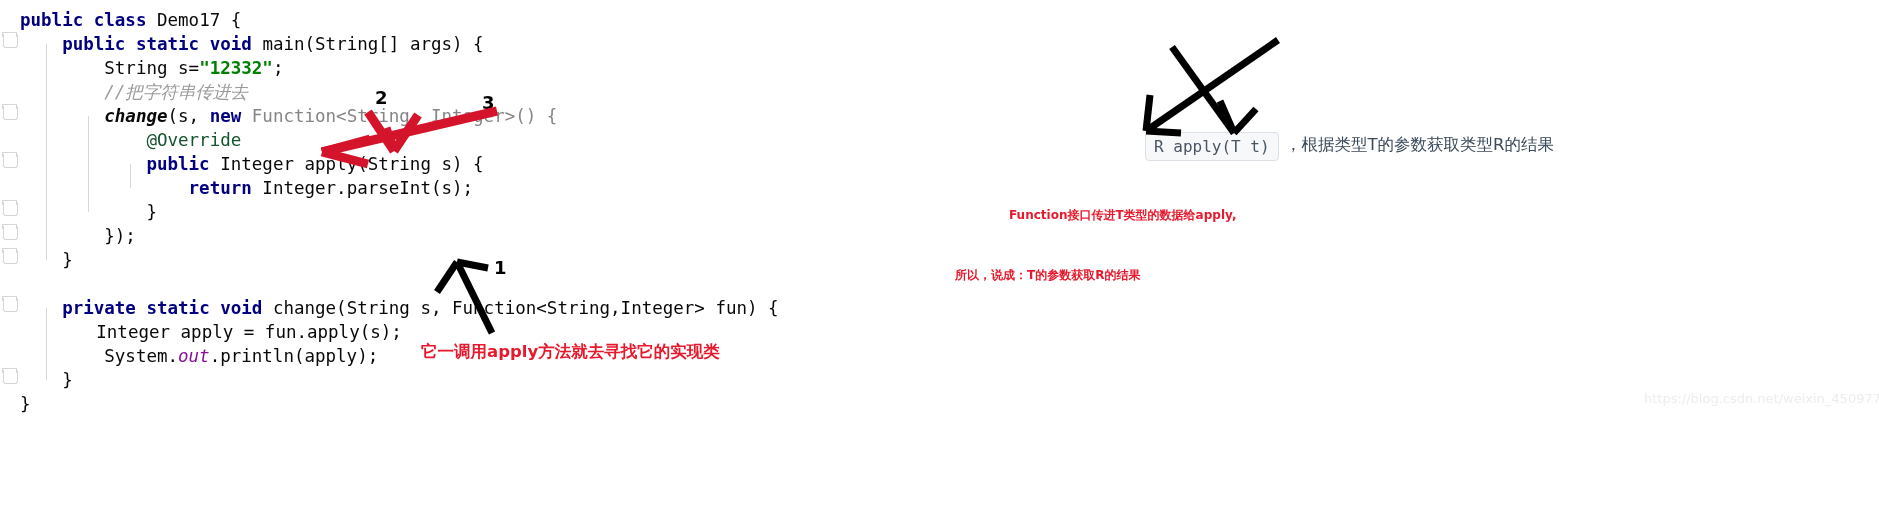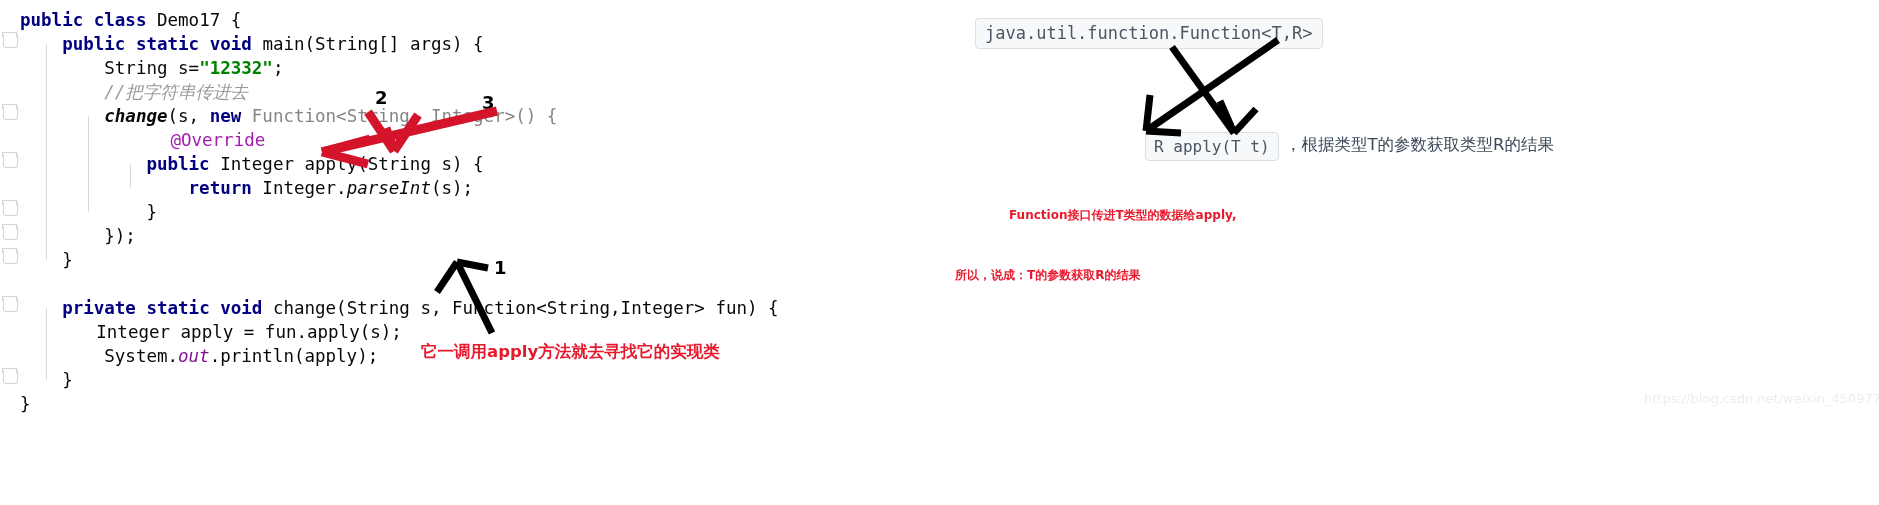--- a/index.html
+++ b/index.html
@@ -24,22 +24,22 @@
     font-family:"DejaVu Sans Mono", monospace;
     font-size:17.5px;
     color:#080808;
     letter-spacing:0px;
   }
   .kw{color:#000080;font-weight:bold;}
   .plain{color:#080808;}
   .str{color:#008000;font-weight:bold;}
   .cmt{color:#9a9a9a;font-style:italic;}
   .gray{color:#858585;}
-  .anno{color:#a21caf;margin-left:24px;}
-  .mth{color:#080808;font-style:italic;}
+  .anno{color:#14532d;}
+  .mth{color:#080808;}
   .fld{color:#871094;font-style:italic;}
   .mthdecl{color:#080808;font-style:italic;font-weight:bold;}
 
   
   .fold{
     position:absolute;left:3px;width:13px;height:13px;
     border:1.6px solid #d6d6d6;
     border-top:none;
     border-radius:0 0 3px 3px;
   }
@@ -154,21 +154,20 @@
         <div class="code-line" style="top: 248px; left: 20px;"><span class="plain">    }</span></div>
         <div class="code-line" style="top: 272px; left: 20px;"><span class="plain"></span></div>
         <div class="code-line" style="top: 296px; left: 20px;"><span class="plain">    </span><span class="kw">private </span><span class="kw">static </span><span class="kw">void </span><span class="plain">change(String s, Function&lt;String,Integer&gt; fun) {</span></div>
         <div class="code-line" style="top: 320px; left: 12px;"><span class="plain">        Integer apply = fun.apply(s);</span></div>
         <div class="code-line" style="top: 344px; left: 20px;"><span class="plain">        System.</span><span class="fld">out</span><span class="plain">.println(apply);</span></div>
         <div class="code-line" style="top: 368px; left: 20px;"><span class="plain">    }</span></div>
         <div class="code-line" style="top: 392px; left: 20px;"><span class="plain">}</span></div>
       </div>
   </div>
 
-  <div class="tip" id="tip-function">java.util.function.Function&lt;T,R&gt;</div>
 
   <div class="tip" id="tip-apply">R apply(T t)</div>
 
   <div id="apply-desc">，根据类型T的参数获取类型R的结果</div>
 
   <div class="red-note" id="note-r1">Function接口传进T类型的数据给apply,</div>
   <div class="red-note" id="note-r3">所以，说成：T的参数获取R的结果</div>
 
   <div id="note-left">它一调用apply方法就去寻找它的实现类</div>
 

